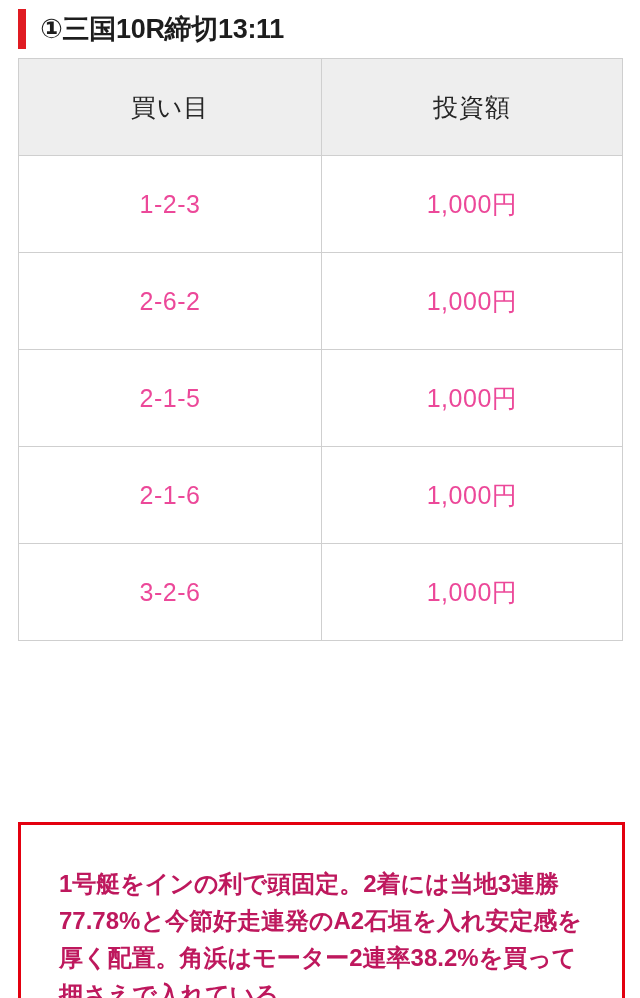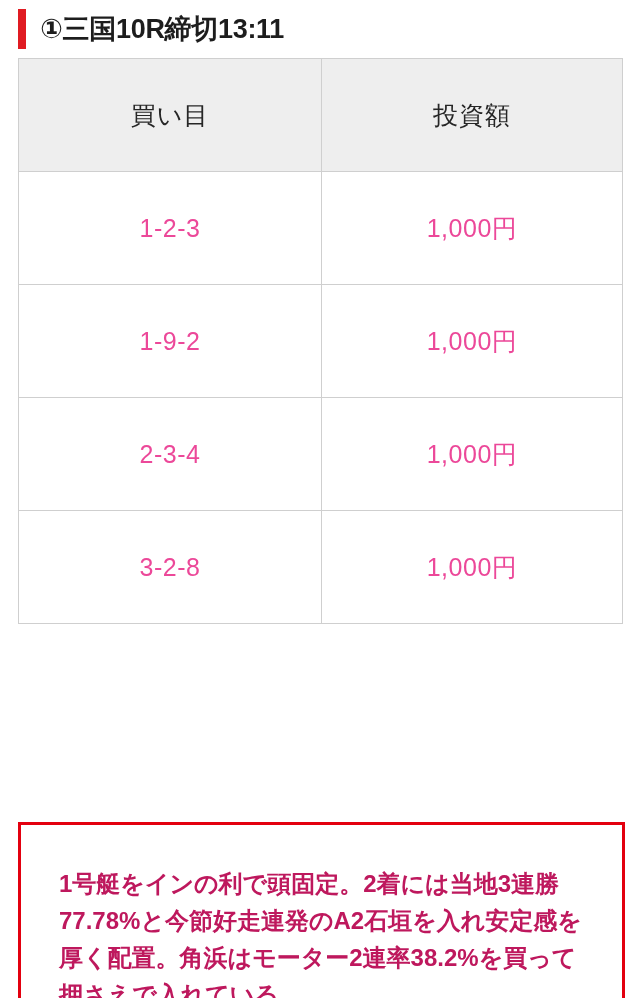--- a/index.html
+++ b/index.html
@@ -61,21 +61,21 @@
   }
   table.bet-table col.col-bet { width: 303px; }
   table.bet-table col.col-amt { width: 301px; }
 
   table.bet-table th,
   table.bet-table td {
     border: 1px solid #cfcfcf;
     text-align: center;
     vertical-align: middle;
     height: 80px;
-    padding: 16px;
+    padding: 8px;
     font-weight: normal;
   }
   table.bet-table thead th {
     background: #eeeeee;
     font-size: 25px;
     color: #262626;
     letter-spacing: 1px;
   }
   table.bet-table tbody td {
     background: #ffffff;
@@ -128,29 +128,33 @@
           <th>買い目</th>
           <th>投資額</th>
         </tr>
       </thead>
       <tbody>
         <tr>
           <td>1-2-3</td>
           <td>1,000円</td>
         </tr>
         <tr>
-          <td>1-9-2</td>
+          <td>2-6-2</td>
           <td>1,000円</td>
         </tr>
         <tr>
-          <td>2-3-4</td>
+          <td>2-1-5</td>
           <td>1,000円</td>
         </tr>
         <tr>
-          <td>3-2-8</td>
+          <td>2-1-6</td>
+          <td>1,000円</td>
+        </tr>
+        <tr>
+          <td>3-2-6</td>
           <td>1,000円</td>
         </tr>
       </tbody>
     </table>
   </div>
 
   <div class="comment-box">
     <p class="comment-text">1号艇をインの利で頭固定。2着には当地3連勝77.78%と今節好走連発のA2石垣を入れ安定感を厚く配置。角浜はモーター2連率38.2%を買って押さえで入れている。</p>
   </div>
 

